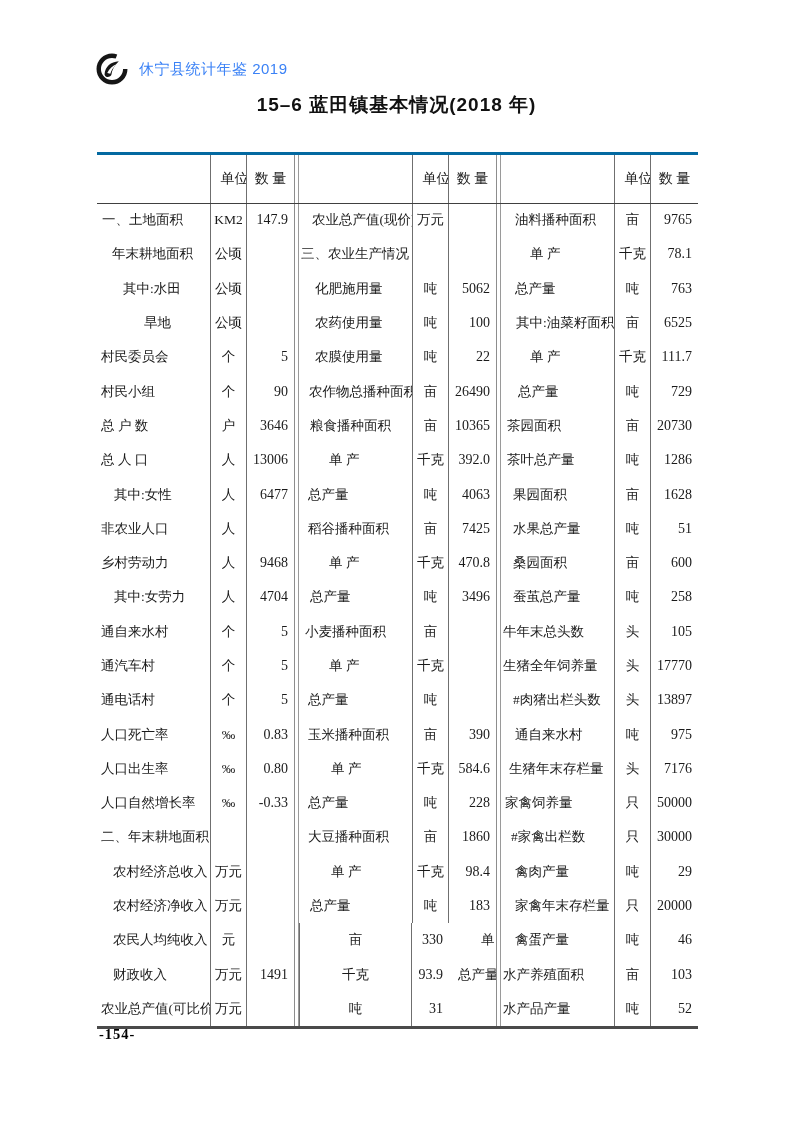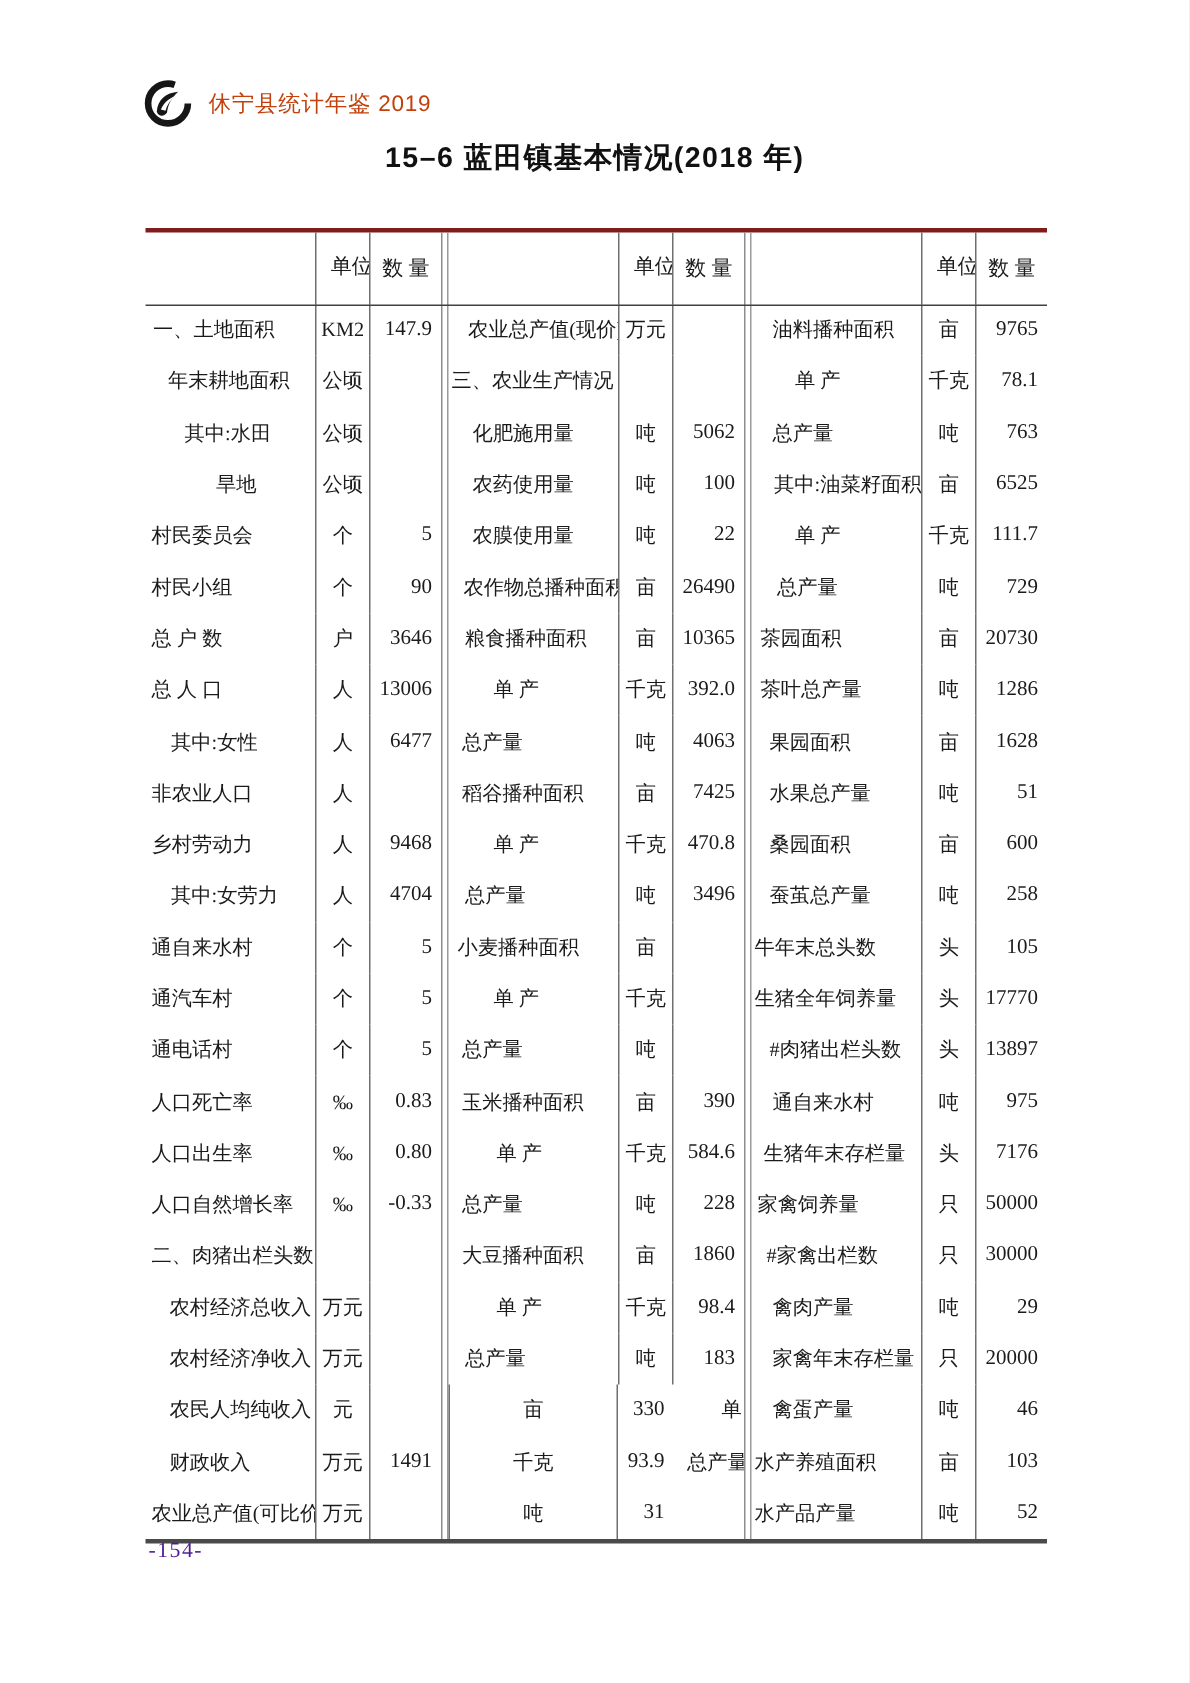--- a/index.html
+++ b/index.html
@@ -13,35 +13,35 @@
     color:#1a1a1a;
   }
   
   .brand{
     position:absolute;left:94px;top:52px;
     display:flex;align-items:center;gap:9px;
   }
   .brand svg{display:block;}
   .brand-name{
     font-family:"Liberation Sans","DejaVu Sans",sans-serif;
-    font-size:15px;color:#c2410c;letter-spacing:0.5px;
+    font-size:15px;color:#3b82f6;letter-spacing:0.5px;
   }
   
   .title{
     position:absolute;top:92px;left:0;right:0;
     margin:0;text-align:center;
     font-family:"Liberation Sans","DejaVu Sans",sans-serif;
     font-weight:bold;font-size:19px;color:#111;
     letter-spacing:1px;
   }
   
   .tbl{
     position:absolute;left:97px;top:152px;width:601px;
     display:flex;
-    border-top:3px solid #7f1d1d;
+    border-top:3px solid #0369a1;
     border-bottom:3px solid #4a4a4a;
     justify-content:center;
   }
   .head-line{
     position:absolute;top:48px;left:0;right:0;height:0;
     border-top:1px solid #404040;
   }
   .group{
     display:grid;
     grid-template-columns:113px 37px 47px;
@@ -71,21 +71,21 @@
   .cell.hc{font-size:14px;}
   .cell.hc.qty{justify-content:center;padding-right:0;}
   .vtext{
     display:inline-block;width:1.15em;
     word-break:break-all;line-height:1.3;
     text-align:center;
   }
   
   .footer{
     position:absolute;left:99px;top:1026px;
-    font-size:14.5px;color:#4c1d95;letter-spacing:1px;
+    font-size:14.5px;color:#000000;letter-spacing:1px;font-weight:bold;
   }
 </style>
 </head>
 <body>
 
 <div class="page">
 
   <div class="brand">
     <svg width="36" height="34" viewBox="0 0 100 100" aria-hidden="true">
       <circle cx="50" cy="50" r="39" fill="none" stroke="#161616" stroke-width="13" stroke-dasharray="196 49"></circle>
@@ -153,21 +153,21 @@
         <div class="cell qty">5</div>
         <div class="cell lab" style="padding-left:4px">人口死亡率</div>
         <div class="cell unit">‰</div>
         <div class="cell qty">0.83</div>
         <div class="cell lab" style="padding-left:4px">人口出生率</div>
         <div class="cell unit">‰</div>
         <div class="cell qty">0.80</div>
         <div class="cell lab" style="padding-left:4px">人口自然增长率</div>
         <div class="cell unit">‰</div>
         <div class="cell qty">-0.33</div>
-        <div class="cell lab" style="padding-left:4px">二、肉猪出栏头数</div>
+        <div class="cell lab" style="padding-left:4px">二、年末耕地面积</div>
         <div class="cell unit"></div>
         <div class="cell qty"></div>
         <div class="cell lab" style="padding-left:16px">农村经济总收入</div>
         <div class="cell unit">万元</div>
         <div class="cell qty"></div>
         <div class="cell lab" style="padding-left:16px">农村经济净收入</div>
         <div class="cell unit">万元</div>
         <div class="cell qty"></div>
         <div class="cell lab" style="padding-left:16px">农民人均纯收入</div>
         <div class="cell unit">元</div>

